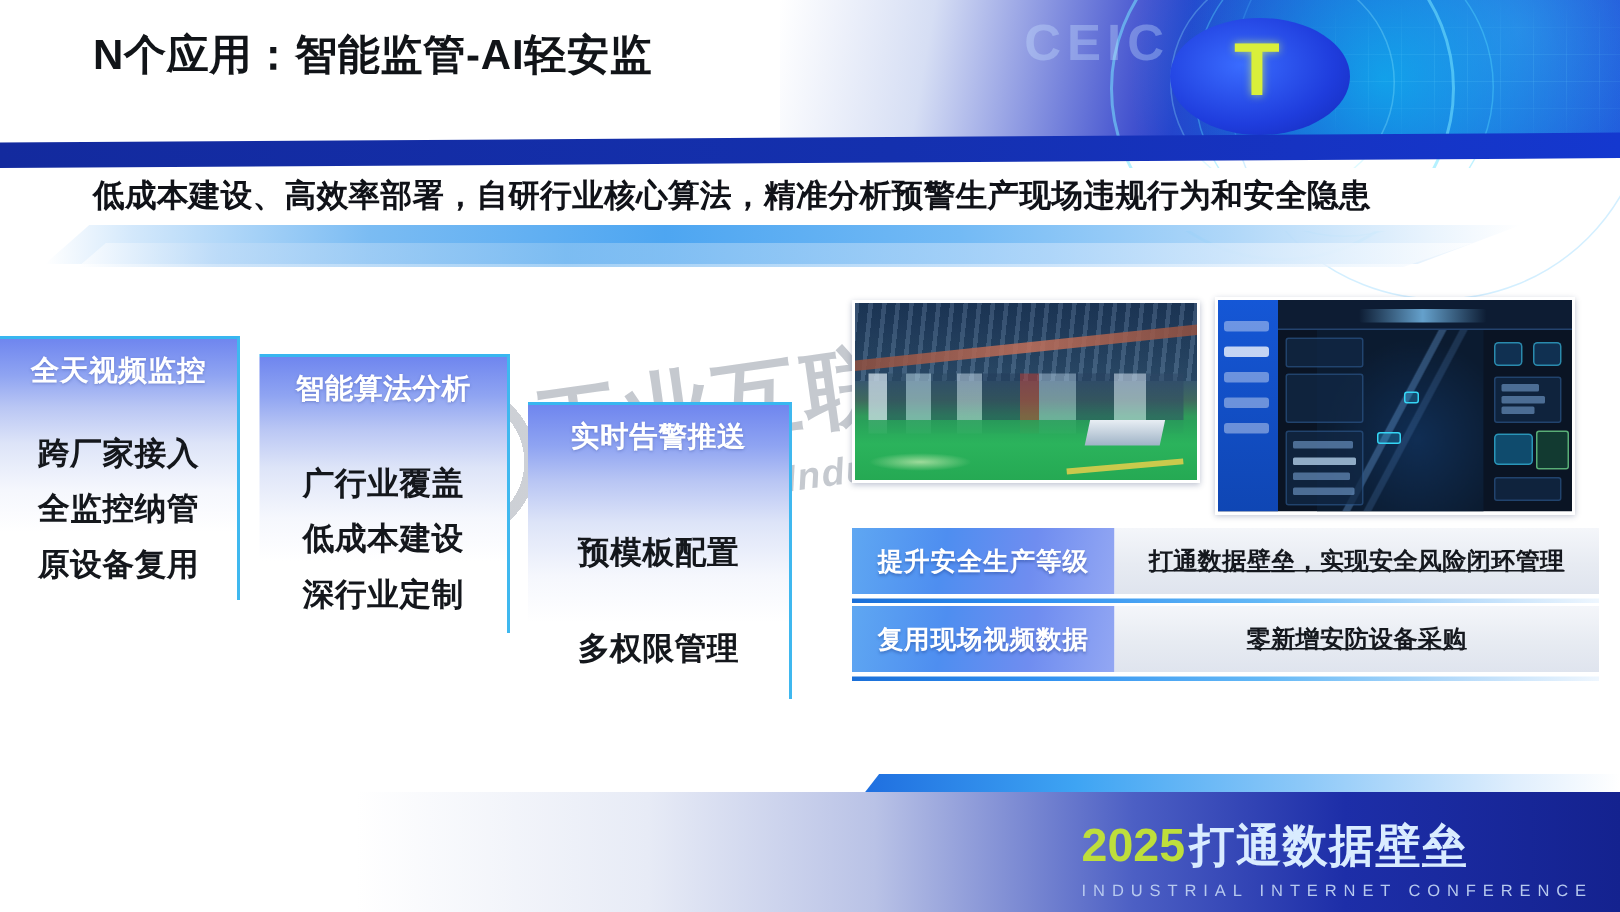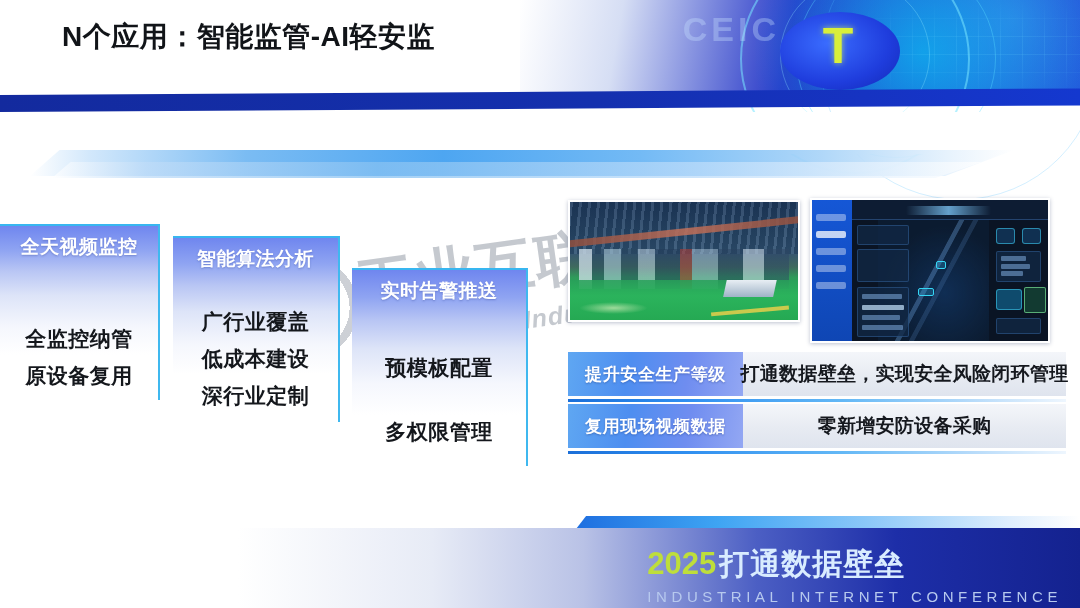--- a/index.html
+++ b/index.html
@@ -253,21 +253,21 @@
     position:absolute; left:184px; top:8px; width:5px; height:28px;
     background:linear-gradient(180deg,#2f9ff0,#2ad9f7,#2f9ff0);
     border-radius:1px;
   }
   .brow-right {
     position:absolute; left:175px; top:0; width:323px; height:44px;
     background:linear-gradient(180deg,#f4f6fa 0%, #e7ebf2 55%, #dfe4ee 100%);
     display:flex; align-items:center; justify-content:center;
   }
   .brow-right span {
-    color:#15181e; font-size:19px; font-weight:700; letter-spacing:.3px; white-space:nowrap;
+    color:#15181e; font-size:16px; font-weight:700; letter-spacing:.3px; white-space:nowrap;text-decoration:underline;
   }
   .brow-sep {
     position:absolute; left:0; width:498px; height:3px;
     background:linear-gradient(90deg,#1b6fd8 0%, #2f8ff0 24%, #63b8f6 55%, #b9dcfa 82%, #eef6fe 100%);
   }
   #brow1 { top:0; }    #bsep1 { top:47px; }
   #brow2 { top:52px; } #bsep2 { top:99px; }
   #brow3 { top:104px; }
 
   
@@ -283,21 +283,21 @@
   .footer-logo { position:absolute; right:18px; top:16px; text-align:left; }
   .fl-line1 { display:flex; align-items:baseline; }
   .fl-year {
     font-size:31px; font-weight:700; color:#bede3b; letter-spacing:0px;
     font-family:"Liberation Sans",sans-serif;
   }
   .fl-cn {
     font-size:30px; font-weight:700; color:#d9ecff; letter-spacing:1px; margin-left:3px;
   }
   .fl-en {
-    margin-top:3px; font-size:15px; color:#b7c9ee; letter-spacing:4.6px; font-weight:400;
+    margin-top:3px; font-size:11px; color:#b7c9ee; letter-spacing:4.6px; font-weight:400;
     text-align:center;
   }
 </style>
 </head>
 <body>
 
 <div class="slide">
 
   <div class="header-area">
     <div class="header-bg">
@@ -309,32 +309,34 @@
       <div class="hdr-core"></div>
       <div class="hdr-ghost">CEIC</div>
       <div class="hdr-t">T</div>
     </div>
     <div class="navbar"></div>
     <div class="slide-title">N个应用：智能监管-AI轻安监</div>
   </div>
 
   <div class="ribbon-wrap">
     <div class="ribbon-body"></div>
+    <div class="ribbon-text">低成本建设、高效率部署，自研行业核心算法，精准分析预警生产现场违规行为和安全隐患</div>
     <div class="ribbon-arrow"></div>
     <div class="ribbon-arrow2"></div>
   </div>
 
   <div class="watermark">
     <div class="wm-logo"></div>
     <div class="wm-cn">工业互联网</div>
     <div class="wm-en">Alliance of Industrial Internet</div>
   </div>
 
   <div class="card" id="card1">
     <div class="card-head">全天视频监控</div>
+    <div class="card-item" style="top:62px">跨厂家接入</div>
     <div class="card-item" style="top:136px">原设备复用</div>
     <div class="card-item" style="top:99px">全监控纳管</div>
   </div>
 
   <div class="card" id="card2">
     <div class="card-head">智能算法分析</div>
     <div class="card-item" style="top:70px">广行业覆盖</div>
     <div class="card-item" style="top:107px">低成本建设</div>
     <div class="card-item" style="top:144px">深行业定制</div>
   </div>

